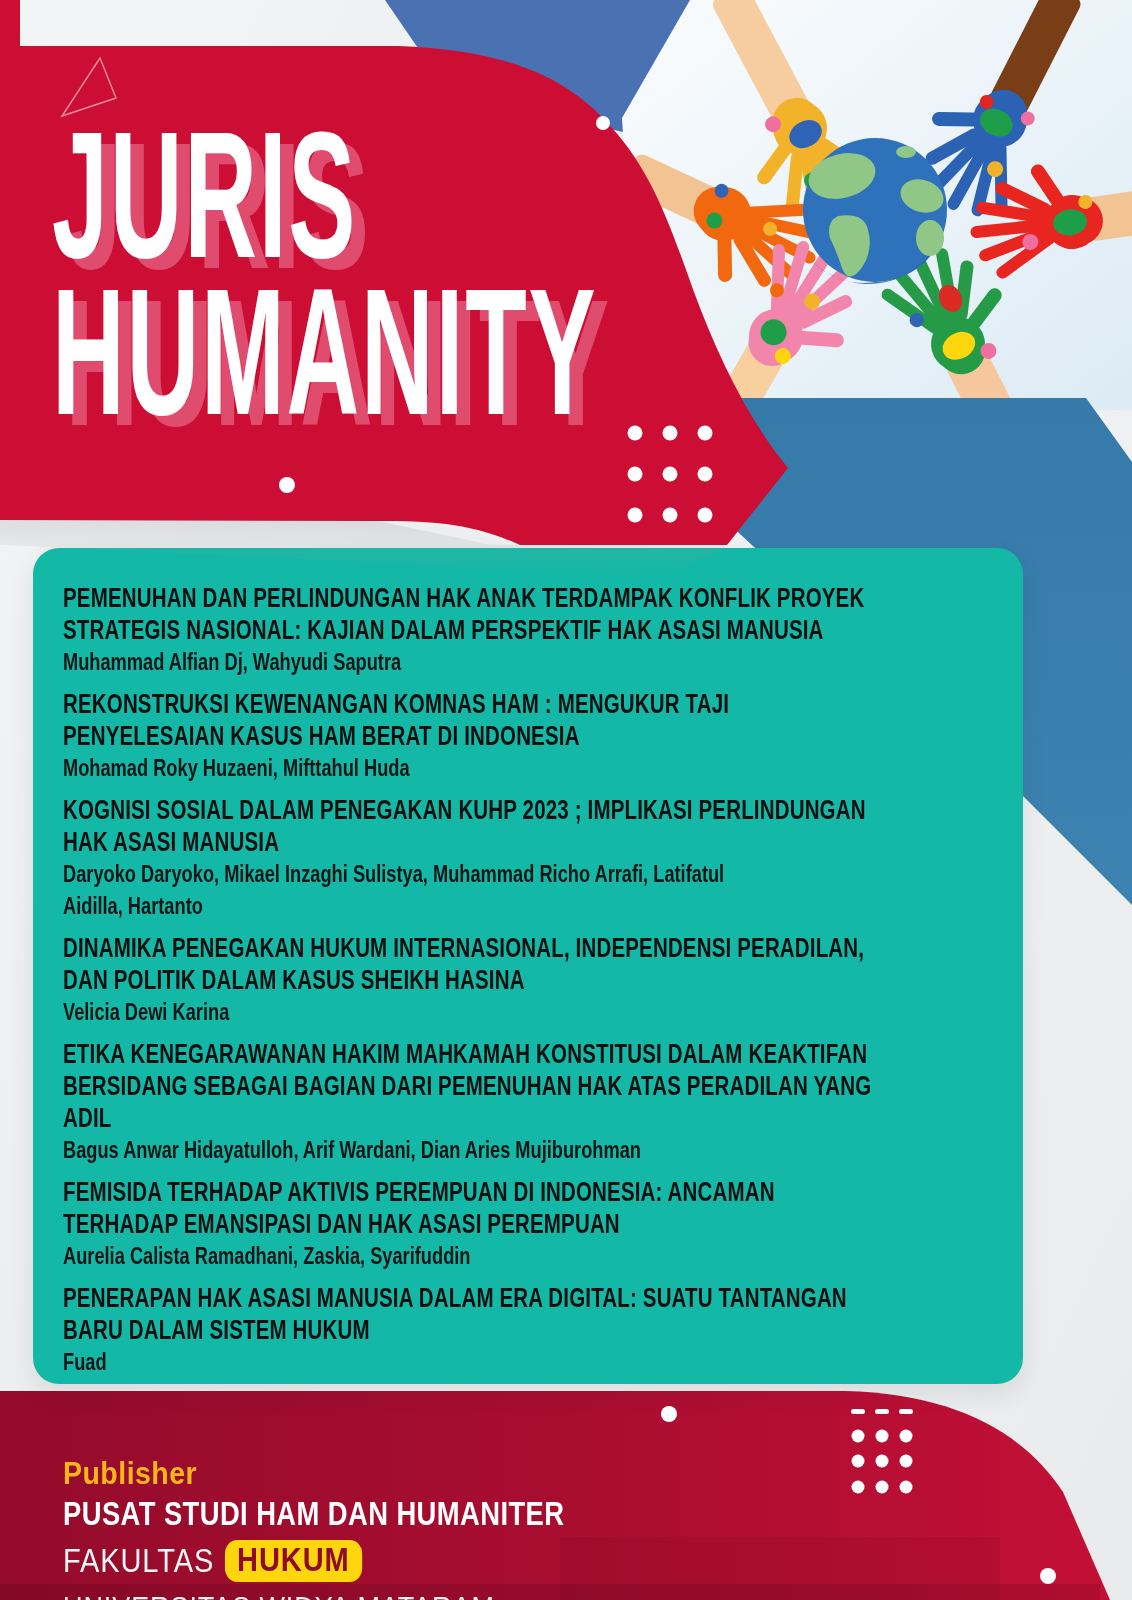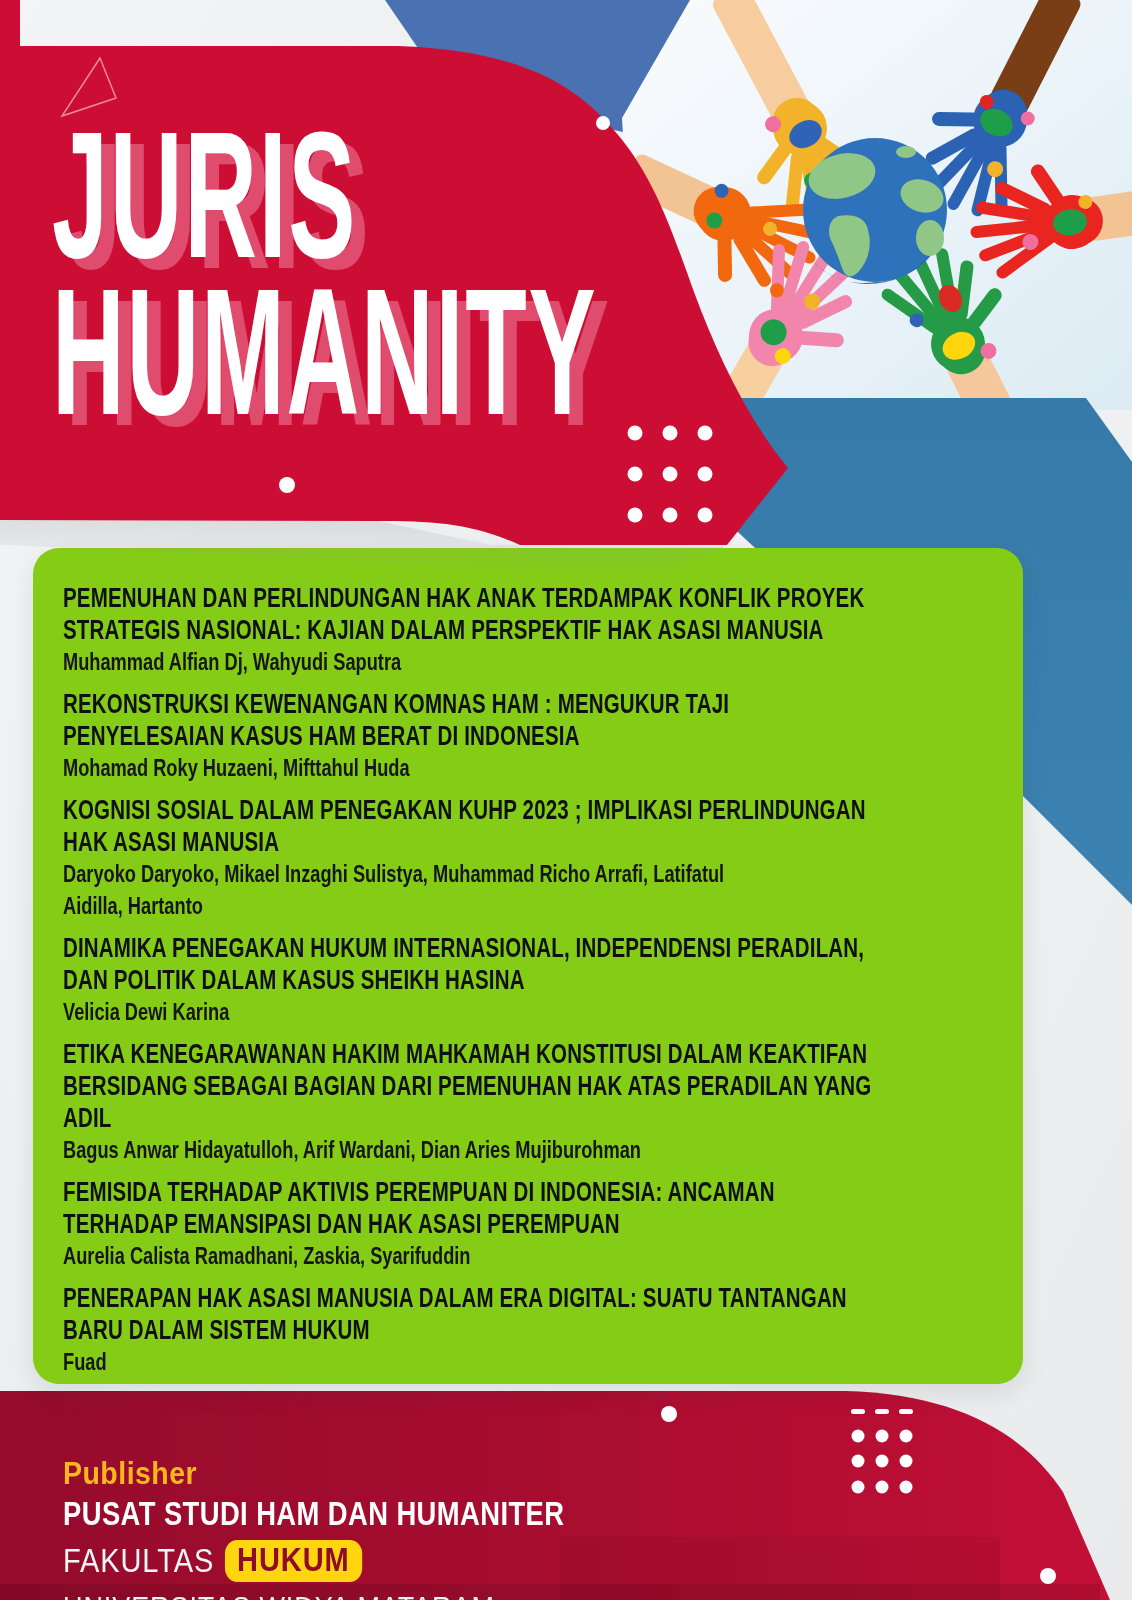--- a/index.html
+++ b/index.html
@@ -15,21 +15,21 @@
     position:absolute;left:52px;top:116px;z-index:5;
     color:#ffffff;font-weight:700;font-size:180px;line-height:157px;
     letter-spacing:3px;white-space:pre-line;
     transform:scaleX(0.56);transform-origin:0 0;
     text-shadow:24px 11px 0 rgba(238,128,156,0.55);
   }
 
   
   .card{
     position:absolute;left:33px;top:548px;width:990px;height:836px;z-index:2;
-    background:#84cc16;border-radius:26px;
+    background:#14b8a6;border-radius:26px;
     box-shadow:0 10px 24px rgba(40,45,60,0.10);
     padding:34px 0 0 30px;box-sizing:border-box;
   }
   .card-inner{transform:scaleX(0.76);transform-origin:0 0;width:130%;}
   .article{margin-bottom:10px;}
   .article-title{
     font-size:27px;line-height:32px;font-weight:700;color:#101010;
     white-space:pre-line;letter-spacing:0.2px;
   }
   .article-authors{

